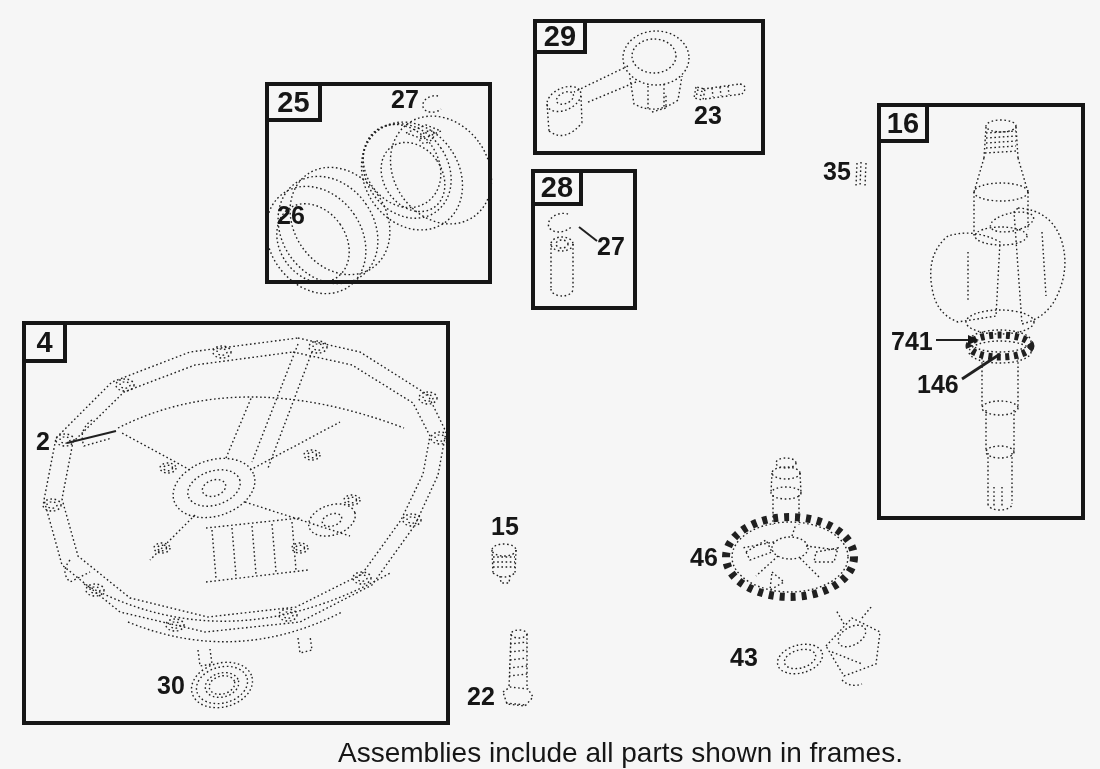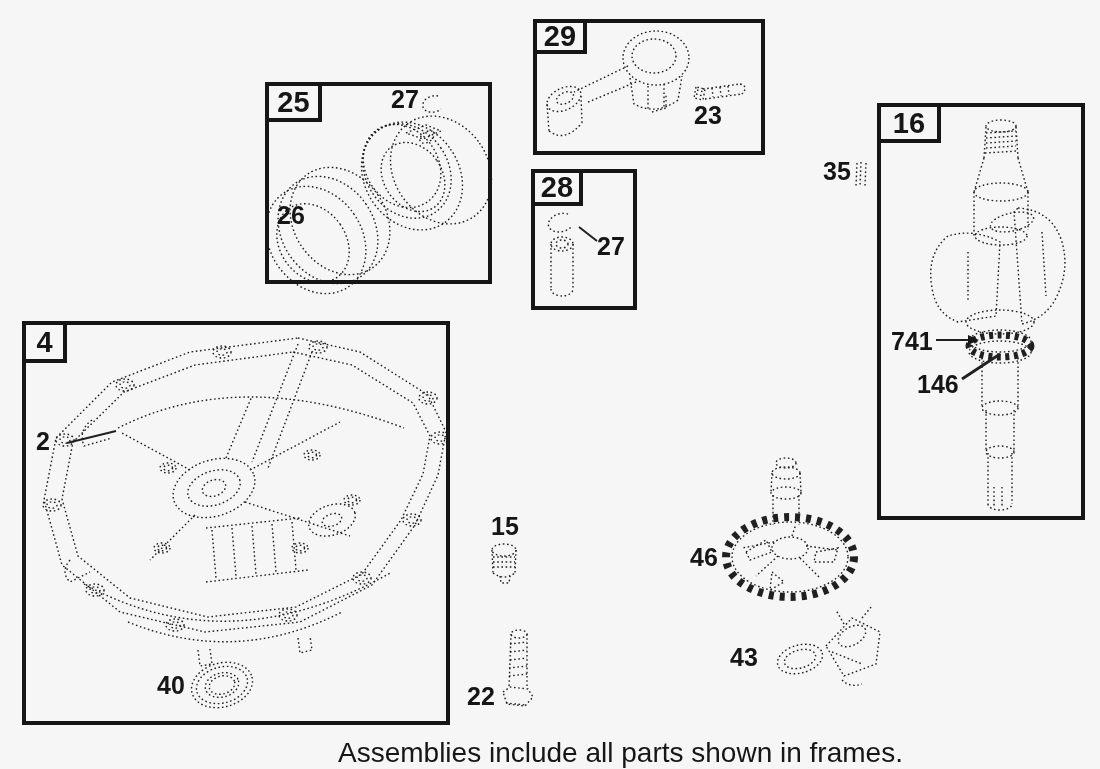--- a/index.html
+++ b/index.html
@@ -264,28 +264,28 @@
   <div class="frame" style="left:265px;top:82px;width:227px;height:202px;">
     <div class="frame-tag" style="width:57px;height:40px;">25</div>
   </div>
   <div class="frame" style="left:533px;top:19px;width:232px;height:136px;">
     <div class="frame-tag" style="width:54px;height:35px;">29</div>
   </div>
   <div class="frame" style="left:531px;top:169px;width:106px;height:141px;">
     <div class="frame-tag" style="width:52px;height:37px;">28</div>
   </div>
   <div class="frame" style="left:877px;top:103px;width:208px;height:417px;">
-    <div class="frame-tag" style="width:64px;height:40px;">16</div>
+    <div class="frame-tag" style="width:52px;height:40px;">16</div>
   </div>
   <div class="frame" style="left:22px;top:321px;width:428px;height:404px;">
     <div class="frame-tag" style="width:45px;height:42px;">4</div>
   </div>
 
   <div class="plabel" style="left:36px;top:429px;">2</div>
-  <div class="plabel" style="left:157px;top:673px;">40</div>
+  <div class="plabel" style="left:157px;top:673px;">30</div>
   <div class="plabel" style="left:277px;top:165px;margin-top:38px;">26</div>
   <div class="plabel" style="left:391px;top:87px;">27</div>
   <div class="plabel" style="left:694px;top:103px;">23</div>
   <div class="plabel" style="left:597px;top:234px;">27</div>
   <div class="plabel" style="left:823px;top:159px;">35</div>
   <div class="plabel" style="left:891px;top:329px;">741</div>
   <div class="plabel" style="left:917px;top:372px;">146</div>
   <div class="plabel" style="left:491px;top:514px;">15</div>
   <div class="plabel" style="left:467px;top:684px;">22</div>
   <div class="plabel" style="left:690px;top:545px;">46</div>

